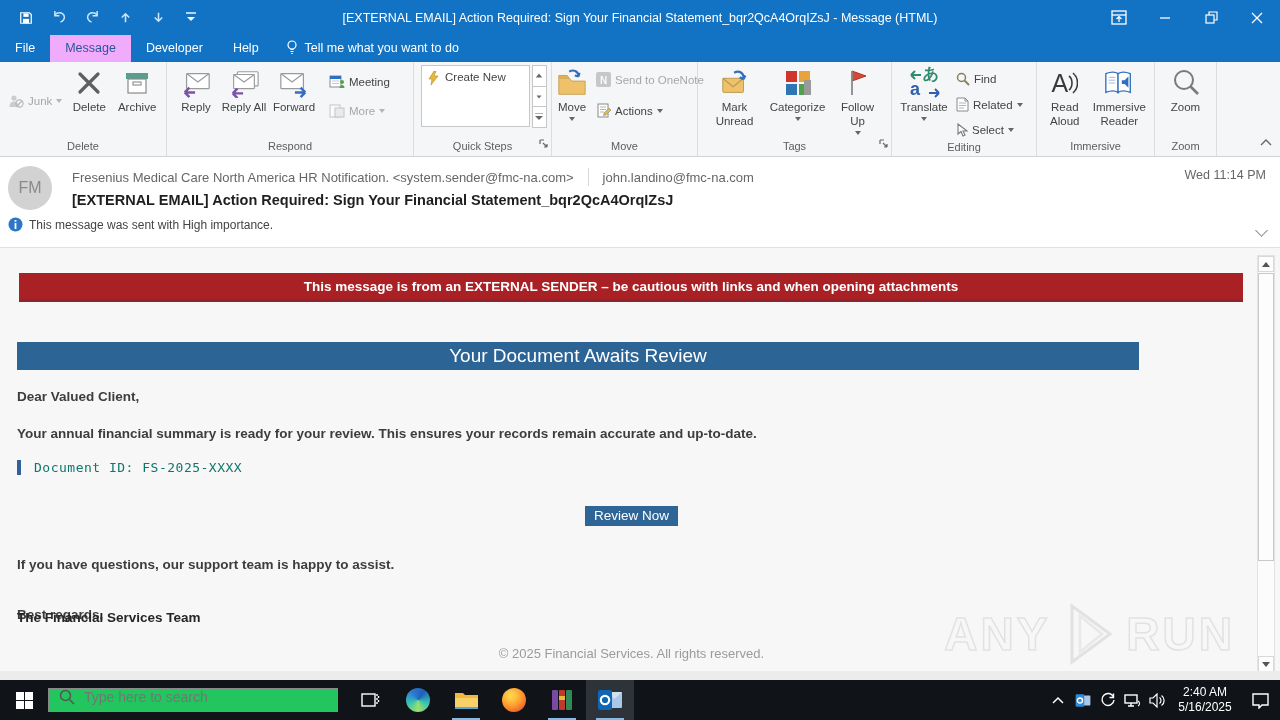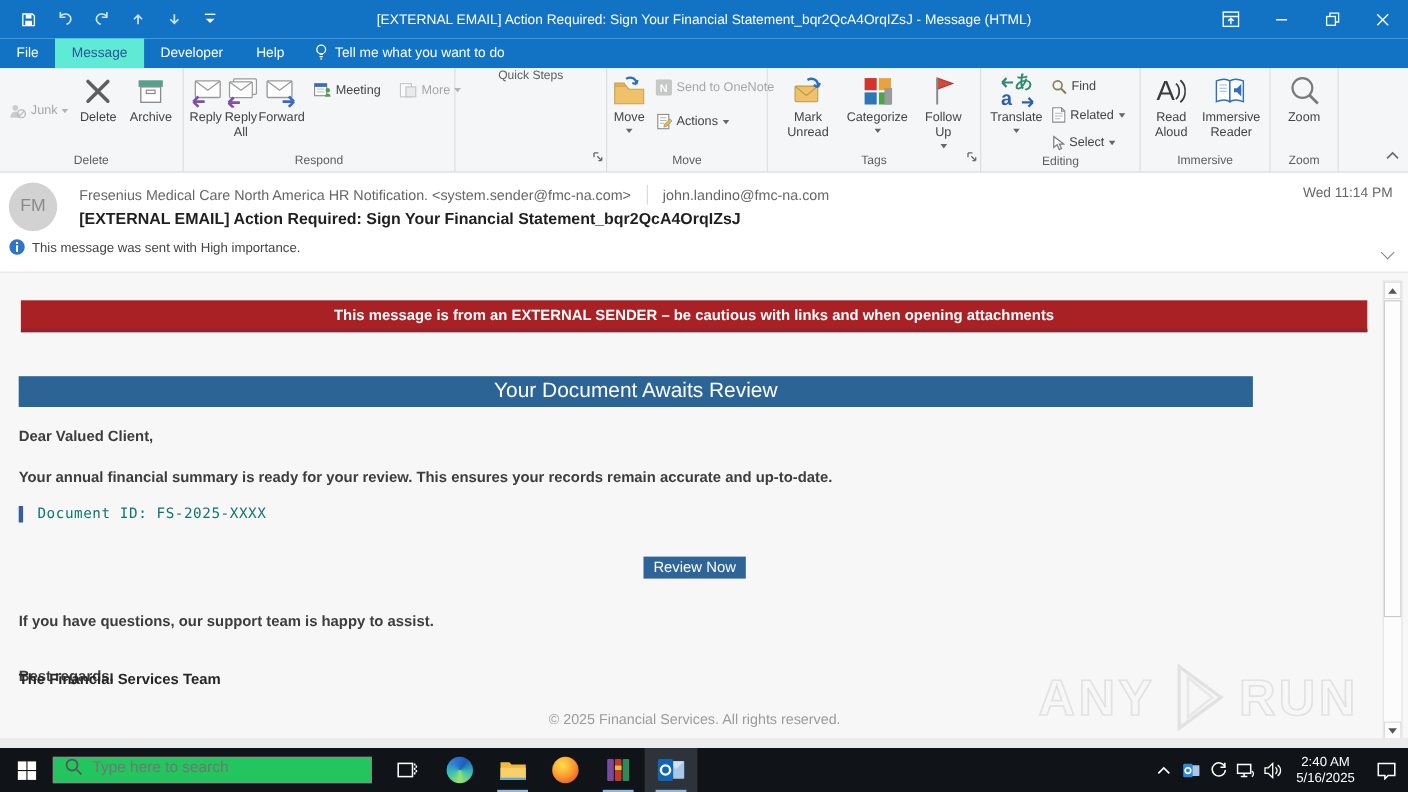--- a/index.html
+++ b/index.html
@@ -9,21 +9,21 @@
   .titlebar { position:absolute; left:0; top:0; width:1280px; height:35px; background:#1272c4; display:flex; align-items:center; }
   .qat { display:flex; align-items:center; gap:17px; padding-left:18px; width:200px; }
   .qat-btn { width:16px; height:16px; display:flex; align-items:center; justify-content:center; cursor:default; }
   .title-text { position:absolute; left:0; right:0; top:0; height:35px; display:flex; align-items:center; justify-content:center; color:#fff; font-size:12.5px; pointer-events:none; }
   .winctrl { position:absolute; right:0; top:0; height:35px; display:flex; }
   .wc-btn { width:46px; height:35px; display:flex; align-items:center; justify-content:center; }
 
   
   .tabrow { position:absolute; left:0; top:35px; width:1280px; height:27px; background:#1272c4; display:flex; align-items:flex-end; }
   .tab { color:#fff; font-size:12.5px; padding:6px 15px 7px; }
-  .tab.active { background:#5eead4; color:#2b579a; }
+  .tab.active { background:#f0abfc; color:#2b579a; }
   .tellme { display:flex; align-items:center; gap:7px; color:#fff; font-size:12.5px; padding:6px 12px 7px; }
 
   
   .ribbon { position:absolute; left:0; top:62px; width:1280px; height:95px; background:#f5f6f7; border-bottom:1px solid #d2d3d4; display:flex; }
   .rgroup { display:flex; flex-direction:column; border-right:1px solid #dcdddd; position:relative; }
   .rgroup-content { flex:1; display:flex; align-items:flex-start; padding:3px 4px 0; }
   .rgroup-label { text-align:center; font-size:11px; color:#5d5d5d; padding:1px 14px 4px; white-space:nowrap; }
   .btn-lg { width:50px; min-height:74px; display:flex; flex-direction:column; align-items:center; padding-top:3px; cursor:default; }
   .btn-lg .lbl { margin-top:3px; font-size:11.5px; color:#444; text-align:center; line-height:1.2; }
   .btn-sm { display:flex; align-items:center; gap:4px; font-size:11.5px; color:#444; padding:3px 4px; white-space:nowrap; cursor:default; }
@@ -217,21 +217,21 @@
         <span class="lbl">Reply All</span>
       </div>
       <div class="btn-lg" style="width:54px;">
         <svg width="32" height="30" viewBox="0 0 34 30">
             <rect x="3" y="5" width="24" height="16" rx="1" fill="#fff" stroke="#9a9a9a" stroke-width="1.3"></rect>
             <path d="M3 5 L15 14 L27 5" fill="none" stroke="#9a9a9a" stroke-width="1.3"></path>
             <path d="M18 25 h11 M29 25 l-5 -5 M29 25 l-5 5" stroke="#3a6bc4" stroke-width="2.6" fill="none"></path>
           </svg>
         <span class="lbl">Forward</span>
       </div>
-      <div style="display:flex;flex-direction:row;gap:9px;margin:6px 0 0 4px;">
+      <div style="display:flex;flex-direction:column;gap:9px;margin:6px 0 0 4px;">
         <div class="btn-sm">
           <svg width="16" height="15" viewBox="0 0 16 15">
               <rect x="1" y="2" width="11" height="11" fill="#fff" stroke="#8a8a8a"></rect>
               <rect x="1" y="2" width="11" height="3" fill="#2f6fbe"></rect>
               <path d="M3 7 h7 M3 9.5 h7" stroke="#c9c9c9"></path>
               <circle cx="13" cy="8" r="2" fill="#4ea24e"></circle>
               <path d="M10.5 14 c0-2 1.2-3 2.5-3 s2.5 1 2.5 3 Z" fill="#4ea24e"></path>
             </svg>
           <span>Meeting</span>
         </div>
@@ -242,20 +242,42 @@
             </svg>
           <span>More</span>
             <span class="car-d"></span>
         </div>
       </div>
     </div>
     <div class="rgroup-label">Respond</div>
   </div>
 
   <div class="rgroup" style="width:138px;">
+    <div class="rgroup-content" style="padding-left:7px;">
+      <div class="qs-box">
+        <svg width="11" height="14" viewBox="0 0 11 14">
+            <path d="M6 0 L1 8 h3 L3 14 L10 5 h-4 L8 0 Z" fill="#e8b93f" stroke="#b08a20" stroke-width=".6"></path>
+          </svg>
+        <span>Create New</span>
+      </div>
+      <div class="qs-spin">
+        <div>
+            <span class="car-u" style="transform:scale(.8);"></span>
+          </div>
+        <div>
+            <span class="car-d" style="transform:scale(.8);"></span>
+          </div>
+        <div>
+            <svg width="8" height="8" viewBox="0 0 8 8">
+              <path d="M0 0 h8" stroke="#666"></path>
+              <path d="M0 3 l4 4 l4 -4 Z" fill="#666"></path>
+            </svg>
+          </div>
+      </div>
+    </div>
     <div class="rgroup-label">Quick Steps</div>
     <span class="launcher"><svg width="10" height="10" viewBox="0 0 10 10">
           <path d="M1 1 h4 M1 1 v4" stroke="#666" stroke-width="1.2"></path>
           <path d="M4 4 l4 4 M8 8 v-3 M8 8 h-3" stroke="#666" stroke-width="1.2" fill="none"></path>
         </svg></span>
   </div>
 
   <div class="rgroup" style="width:146px;">
     <div class="rgroup-content">
       <div class="btn-lg" style="width:44px;">

